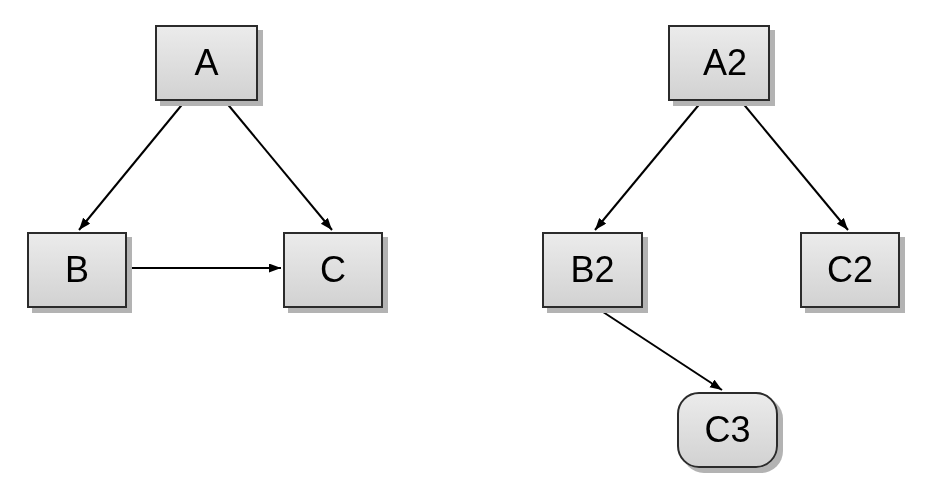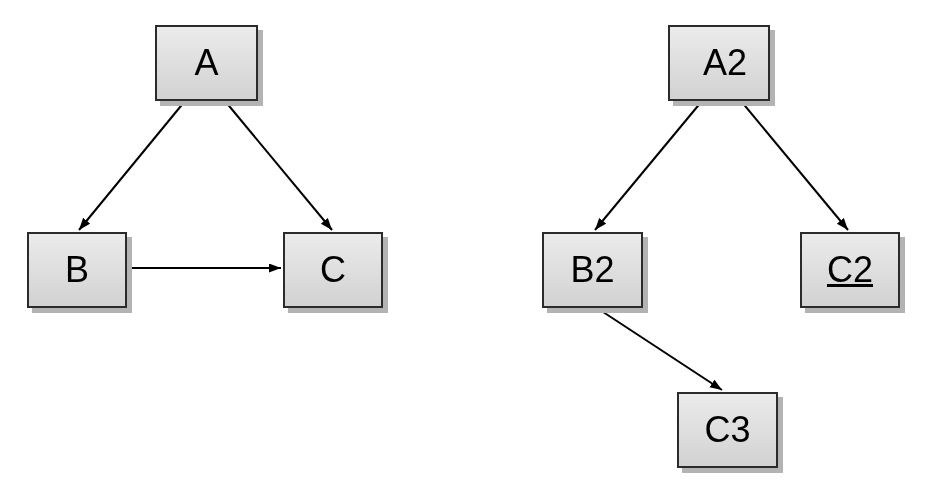--- a/index.html
+++ b/index.html
@@ -74,19 +74,19 @@
     </div>
     <div class="node" style="left: 283px; top: 232px; width: 100px; height: 76px;">
       <span class="node-label">C</span>
     </div>
     <div class="node" style="left: 668px; top: 25px; width: 102px; height: 76px; padding-left: 12px;">
       <span class="node-label">A2</span>
     </div>
     <div class="node" style="left: 542px; top: 232px; width: 101px; height: 76px; align-items: center;">
       <span class="node-label">B2</span>
     </div>
-    <div class="node" style="left: 800px; top: 232px; width: 100px; height: 76px; text-decoration: underline;">
+    <div class="node" style="left: 800px; top: 232px; width: 100px; height: 76px;">
       <span class="node-label">C2</span>
     </div>
-    <div class="node" style="left: 677px; top: 392px; width: 101px; height: 76px;">
+    <div class="node" style="left: 677px; top: 392px; width: 101px; height: 76px; border-radius: 22px;">
       <span class="node-label">C3</span>
     </div>
   </div>
 
 </body></html>

